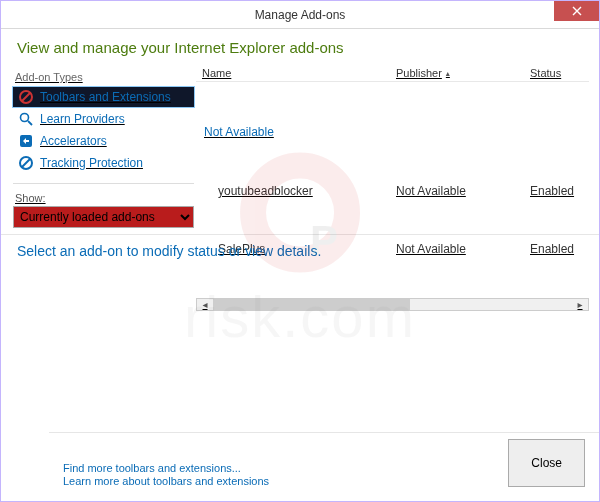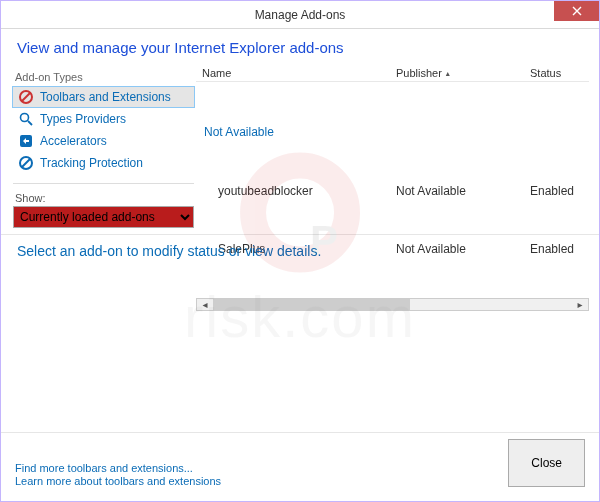--- a/index.html
+++ b/index.html
@@ -3,48 +3,48 @@
 <meta charset="utf-8">
 <style>
 * { box-sizing: border-box; margin: 0; padding: 0; font-family: "Segoe UI", Tahoma, sans-serif; }
 body { width: 600px; height: 502px; background: #fff; overflow: hidden; position: relative; }
 .window { width: 600px; height: 502px; border: 1px solid #c4b5fd; display: flex; flex-direction: column; }
 .titlebar { height: 28px; background: #fff; display: flex; align-items: center; justify-content: center; position: relative; border-bottom: 1px solid #d9d9d9; }
 .title-text { font-size: 12px; color: #333; }
 .close-btn { position: absolute; right: 0; top: 0; width: 45px; height: 20px; background: #c75050; color: #fff; display: flex; align-items: center; justify-content: center; font-size: 11px; cursor: pointer; }
 .close-btn svg { width: 10px; height: 10px; }
 .header { padding: 10px 16px 8px; }
-.header-text { color: #1d4ed8; font-size: 15px; }
-.content { display: flex; flex: 1; padding: 0 10px; gap: 0; min-height: 0; }
+.header-text { color: #4d7c0f; font-size: 15px; }
+.content { display: flex; flex: 1; padding: 0 10px; gap: 0; min-height: 0; text-decoration: underline; }
 .sidebar { width: 185px; display: flex; flex-direction: column; }
 .sidebar-label { font-size: 11px; color: #666; margin: 6px 0 2px 4px; }
 .type-list { border: 1px solid transparent; }
 .type-item { display: flex; align-items: center; gap: 6px; padding: 3px 6px; font-size: 12px; color: #0b6cb6; cursor: pointer; }
-.type-item.selected { background: #e5e5e5; border: 1px solid #8cc8f5; padding: 2px 5px; }
+.type-item.selected { background: #0f172a; border: 1px solid #8cc8f5; padding: 2px 5px; }
 .type-icon { width: 16px; height: 16px; display: inline-flex; align-items: center; justify-content: center; }
 .hr { border: none; border-top: 1px solid #ddd; margin: 8px 2px; }
 .show-label { font-size: 11px; color: #555; margin: 0 0 2px 4px; }
 .select-wrap { padding: 0 2px; }
 select { width: 100%; font-size: 12px; padding: 2px; border: 1px solid #aaa; background: #b91c1c; height: 22px; }
 .main { flex: 1; display: flex; flex-direction: column; min-width: 0; gap: 40px; }
 .table-head { display: flex; font-size: 11px; color: #333; border-bottom: 1px solid #e8e8e8; padding: 2px 0; }
 .col-name { width: 200px; padding-left: 6px; }
 .col-pub { width: 134px; display: flex; align-items: center; gap: 4px; }
 .col-status { flex: 1; }
 .sort-caret { font-size: 8px; color: #555; }
 .group-row { font-size: 12px; color: #0b6cb6; padding: 3px 8px; }
 .data-row { display: flex; font-size: 12px; color: #333; padding: 2px 0; }
 .data-row .col-name { padding-left: 22px; }
 .hscroll { height: 17px; border: 1px solid #ccc; display: flex; align-items: center; background: #f0f0f0; margin-top: auto; }
 .hscroll .arrow { width: 16px; text-align: center; font-size: 10px; color: #555; cursor: pointer; }
 .hscroll .track { flex: 1; height: 100%; position: relative; }
 .hscroll .thumb { position: absolute; left: 0; top: 0; height: 100%; width: 55%; background: #cdcdcd; }
 .prompt { padding: 8px 16px 4px; color: #0b6cb6; font-size: 14px; border-top: 1px solid #e6e6e6; }
 .details { flex: 1; }
-.footer { display: flex; align-items: end; padding: 6px 14px 14px; border-top: 1px solid #e6e6e6; }
+.footer { display: flex; align-items: end; padding: 6px 14px 14px; border-top: 1px solid #e6e6e6; margin-left: 48px; }
 .footer-links { display: flex; flex-direction: column; gap: 1px; }
 .footer-link { color: #0b6cb6; font-size: 11px; cursor: pointer; }
 .btn { margin-left: auto; border: 1px solid #aaa; background: #eee; font-size: 12px; padding: 16px 22px; cursor: pointer; }
 
 
 .watermark { position: absolute; top: 50%; left: 50%; transform: translate(-50%, -50%); pointer-events: none; opacity: 0.07; }
 .watermark .wm-logo { display: flex; align-items: center; justify-content: center; gap: 6px; }
 .watermark .wm-circle { width: 120px; height: 120px; border: 26px solid #c00; border-radius: 50%; position: relative; }
 .watermark .wm-p { position: absolute; top: 38px; left: 44px; font-size: 42px; font-weight: bold; color: #333; }
 .watermark .wm-text { font-size: 58px; color: #888; font-weight: 300; margin-top: 10px; letter-spacing: 2px; }
@@ -82,21 +82,21 @@
           </span>
           <span>Toolbars and Extensions</span>
         </div>
         <div class="type-item">
           <span class="type-icon">
             <svg viewBox="0 0 16 16">
                 <circle cx="6.5" cy="6.5" r="4" fill="none" stroke="#0b6cb6" stroke-width="1.6"></circle>
                 <line x1="10" y1="10" x2="14" y2="14" stroke="#0b6cb6" stroke-width="1.8"></line>
               </svg>
           </span>
-          <span>Types Providers</span>
+          <span>Learn Providers</span>
         </div>
         <div class="type-item">
           <span class="type-icon">
             <svg viewBox="0 0 16 16">
                 <rect x="2" y="2" width="12" height="12" rx="2" fill="#0b6cb6"></rect>
                 <path d="M5 8 L8 5 L8 7 L11 7 L11 9 L8 9 L8 11 Z" fill="#fff"></path>
               </svg>
           </span>
           <span>Accelerators</span>
         </div>

